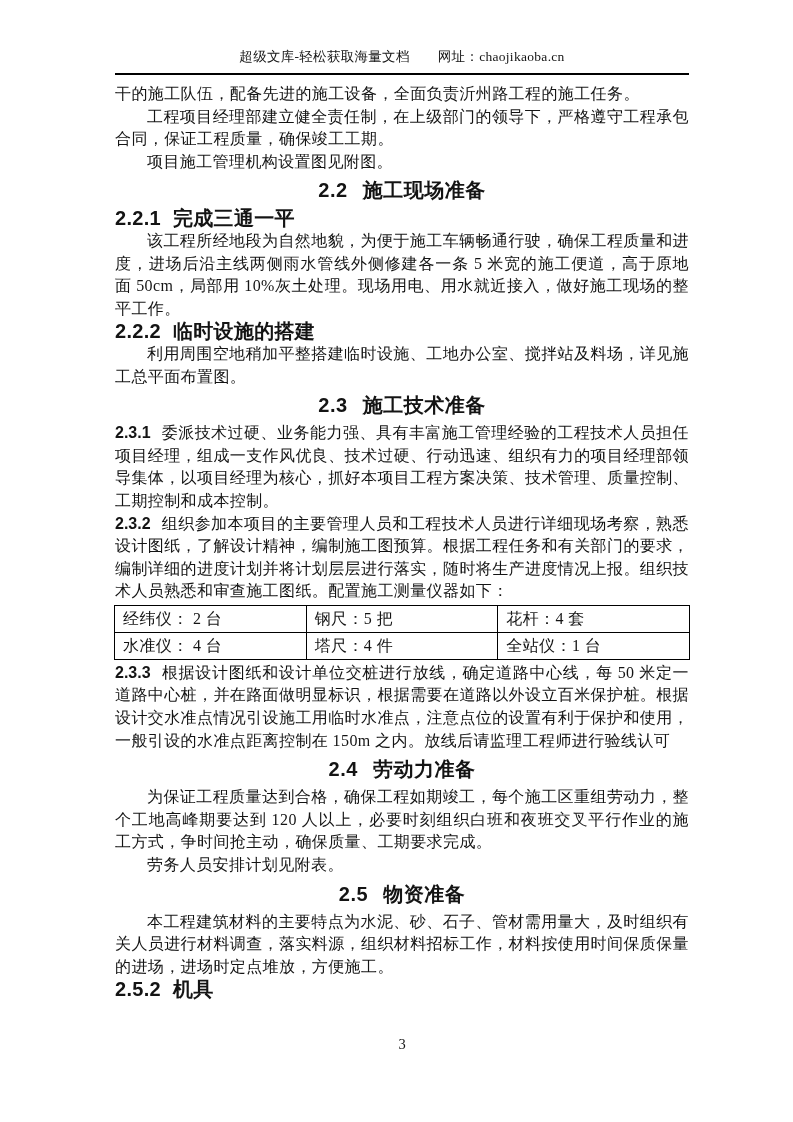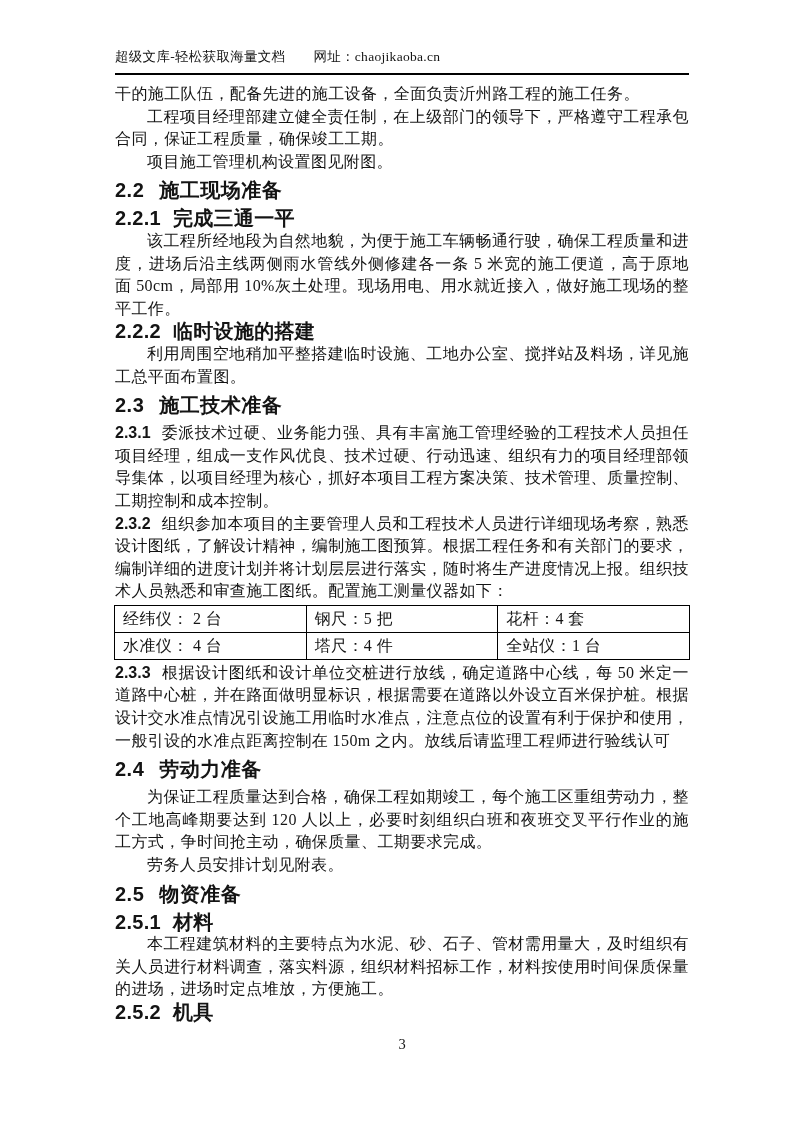--- a/index.html
+++ b/index.html
@@ -10,21 +10,21 @@
     color:#141414;
     font-family:"Liberation Serif","DejaVu Serif",serif;
     overflow:hidden;
   }
   
   .hdr{
     position:absolute;
     left:115px;right:104px;top:48px;
     border-bottom:2px solid #000;
     padding-bottom:7px;
-    text-align:left;
+    text-align:center;
     font-size:13.5px;
     letter-spacing:0.3px;
     white-space:nowrap;
   }
   .hdr .site{margin-right:28px;}
   
   .content{
     position:absolute;
     left:115px;right:104px;top:83px;
     font-size:16px;
@@ -33,21 +33,21 @@
     letter-spacing:0.4px;
   }
   p{margin:0;}
   .ind{text-indent:2em;}
   h2{
     font-family:"Liberation Sans","DejaVu Sans",sans-serif;
     font-size:20px;line-height:27px;
     font-weight:bold;
     margin:4px 0 3px 0;
     letter-spacing:0.5px;
-    text-align:left;
+    text-align:center;
   }
   h2 .num{margin-right:15px;}
   h3{
     font-family:"Liberation Sans","DejaVu Sans",sans-serif;
     font-size:20px;line-height:22.6px;
     font-weight:bold;
     margin:0;
     letter-spacing:0.3px;
     text-align:left;
   }
@@ -127,21 +127,20 @@
     </table>
 
     <p class="numpara"><b>2.3.3</b><span>根据设计图纸和设计单位交桩进行放线，确定道路中心线，每 50 米定一道路中心桩，并在路面做明显标识，根据需要在道路以外设立百米保护桩。根据设计交水准点情况引设施工用临时水准点，注意点位的设置有利于保护和使用，一般引设的水准点距离控制在 150m 之内。放线后请监理工程师进行验线认可</span></p>
 
     <h2><span class="num">2.4</span><span>劳动力准备</span></h2>
     <p class="ind">为保证工程质量达到合格，确保工程如期竣工，每个施工区重组劳动力，整个工地高峰期要达到 120 人以上，必要时刻组织白班和夜班交叉平行作业的施工方式，争时间抢主动，确保质量、工期要求完成。</p>
     <p class="ind">劳务人员安排计划见附表。</p>
 
     <h2><span class="num">2.5</span><span>物资准备</span></h2>
 
-    <h3><span class="num">2.5.1</span><span>材料</span></h3>
     <p class="ind">本工程建筑材料的主要特点为水泥、砂、石子、管材需用量大，及时组织有关人员进行材料调查，落实料源，组织材料招标工作，材料按使用时间保质保量的进场，进场时定点堆放，方便施工。</p>
 
     <h3><span class="num">2.5.2</span><span>机具</span></h3>
 
   </div>
 
   <div class="pagenum">3</div>
 
 </div>
 

